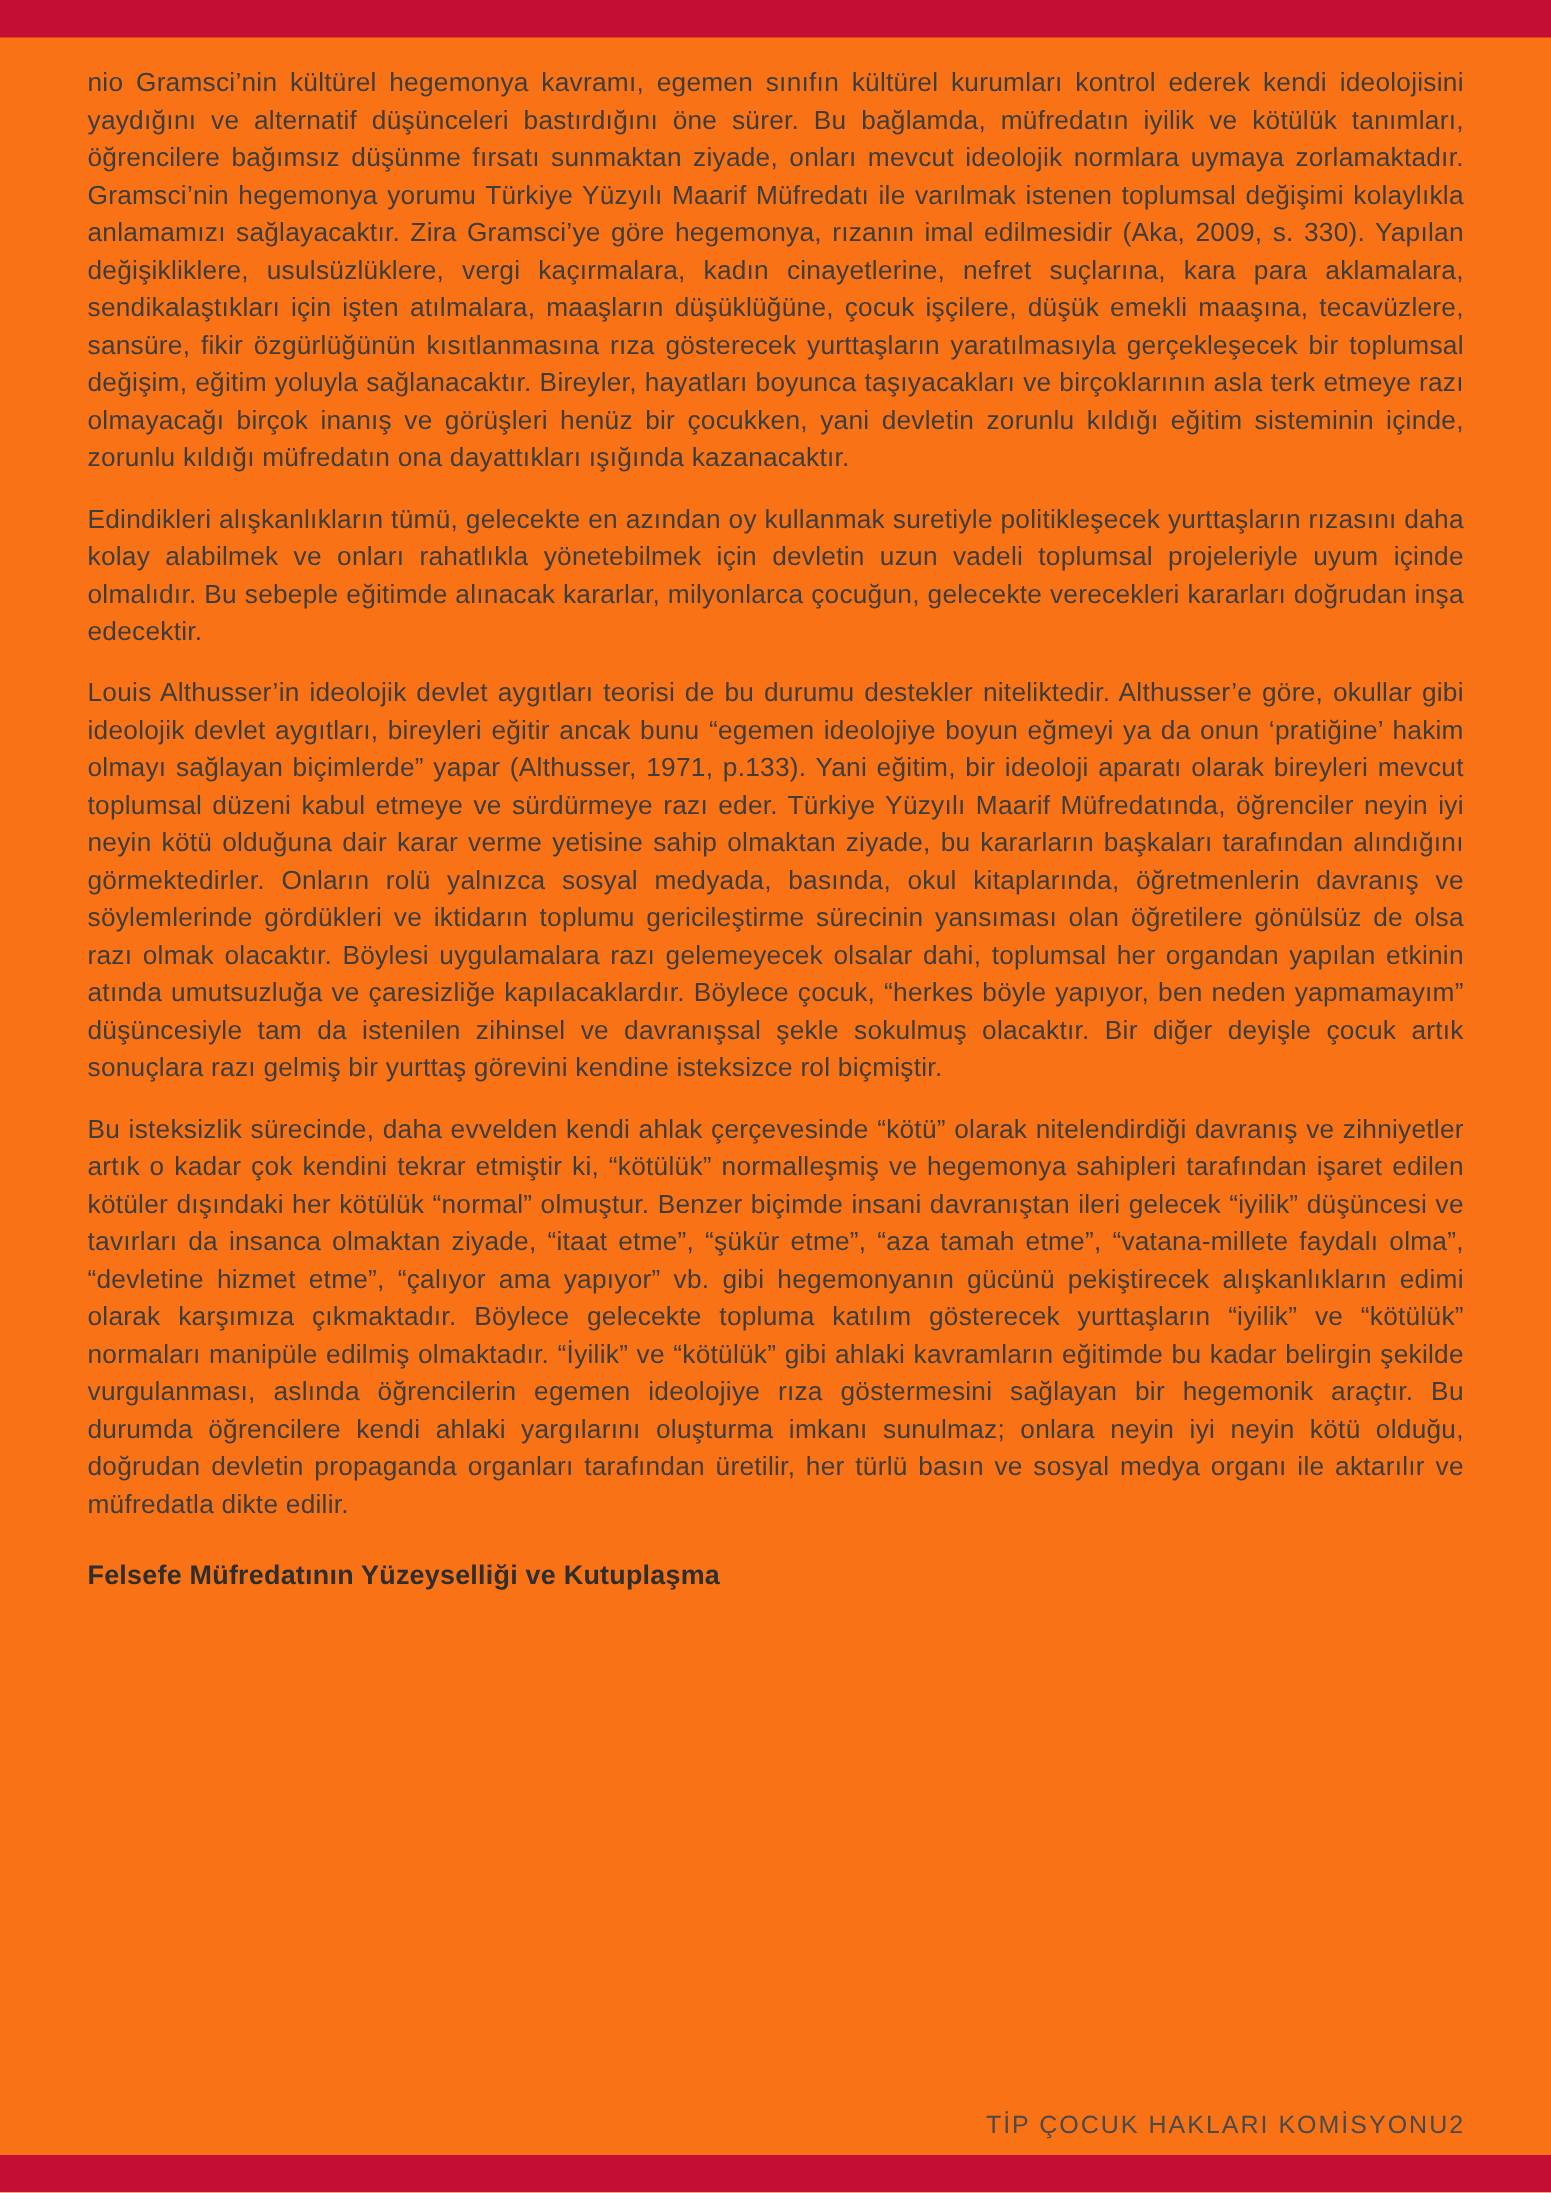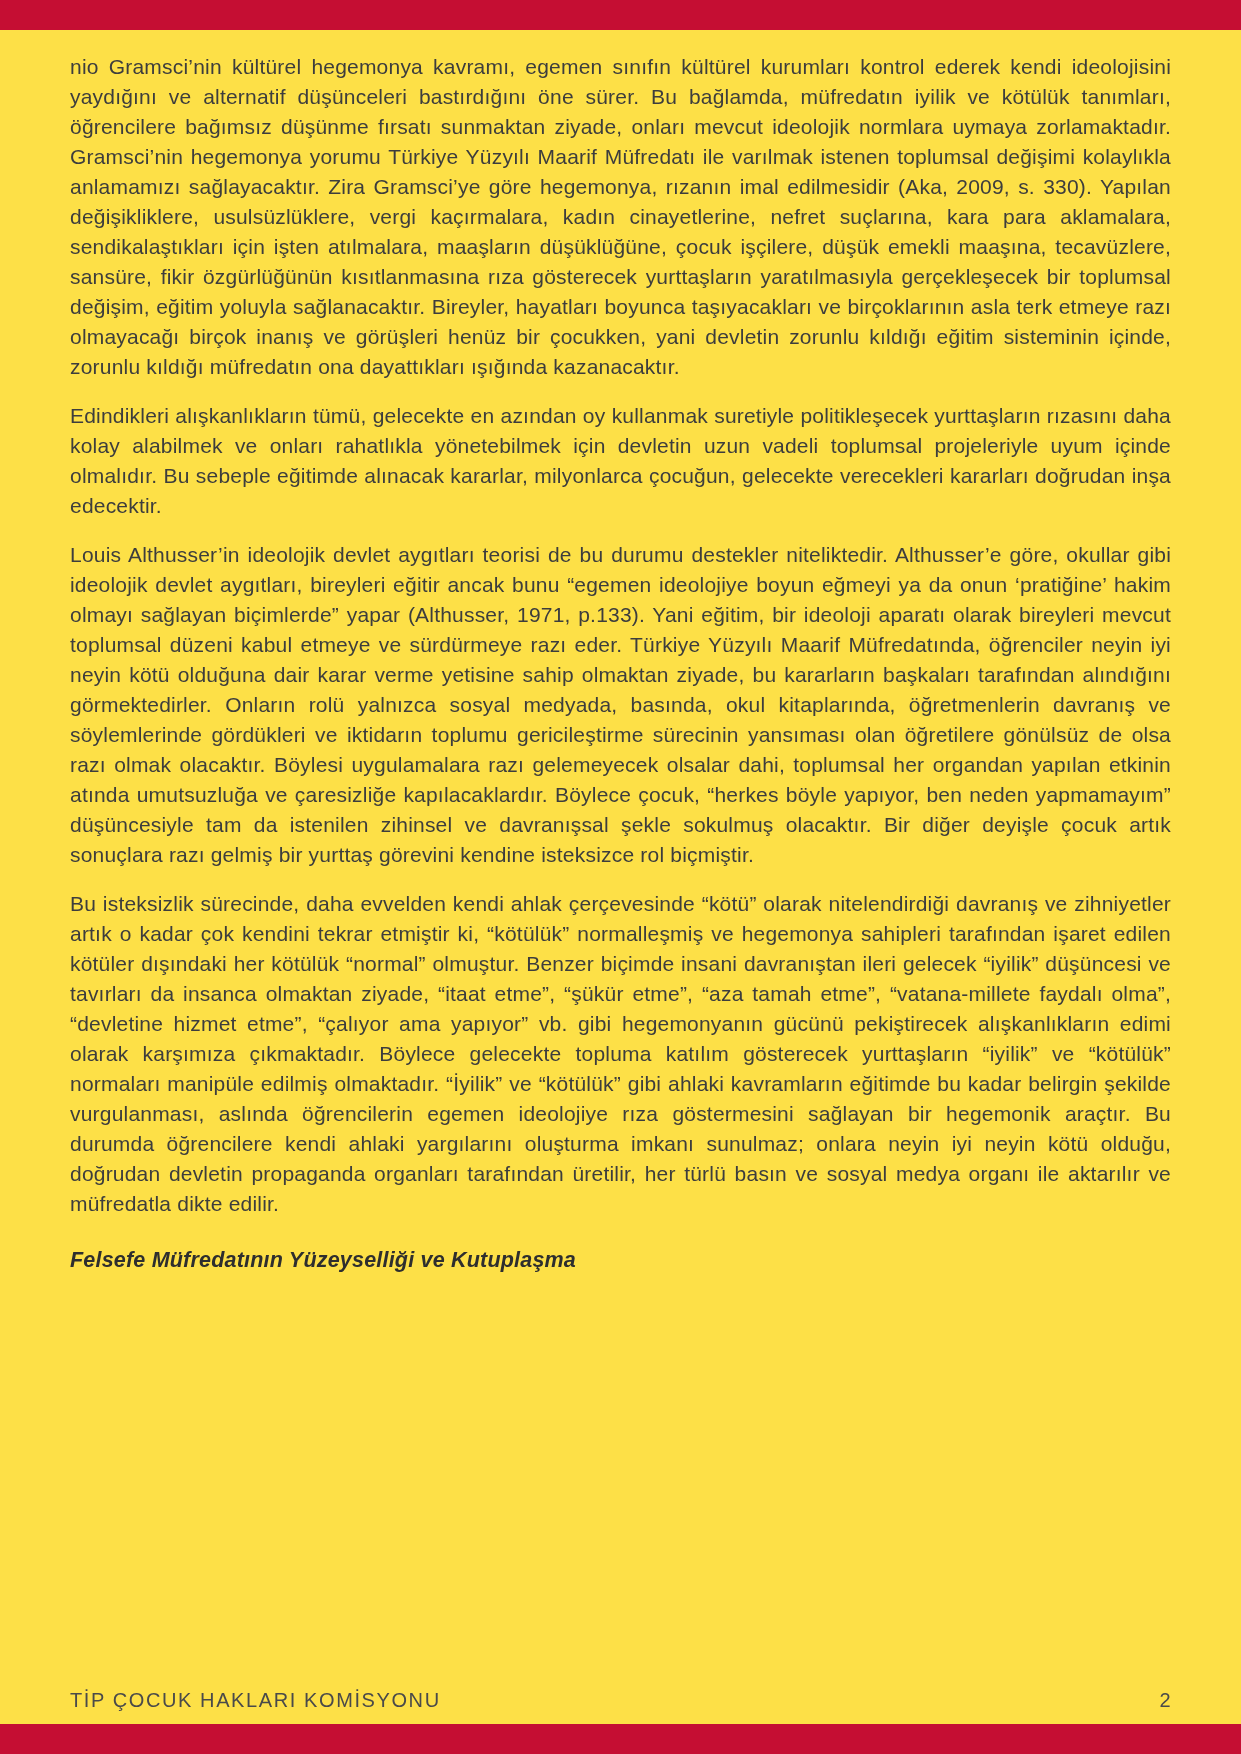--- a/index.html
+++ b/index.html
@@ -4,21 +4,21 @@
 <style>
   * { margin: 0; padding: 0; box-sizing: border-box; }
   html, body { background: #ffffff; }
   body { font-family: "Liberation Sans", "DejaVu Sans", sans-serif; }
 
   .page {
     position: relative;
     width: 1241px;
     height: 1754px;
     margin: 0 auto;
-    background: #fde047;
+    background: #f97316;
     overflow: hidden;
   }
 
   .accent-bar {
     position: absolute;
     left: 0;
     width: 100%;
     height: 30px;
     background: #c50e33;
   }
@@ -40,30 +40,29 @@
   .content p {
     margin-bottom: 19px;
   }
 
   .section-heading {
     font-size: 21.5px;
     font-weight: 700;
     color: #2e2e2e;
     text-align: left;
     margin: 26px 0 20px 0;
-    font-style: italic;
   }
 
   .footer {
     position: absolute;
     left: 70px;
     right: 70px;
     bottom: 42px;
     display: flex;
-    justify-content: space-between;
+    justify-content: flex-end;
     align-items: baseline;
     color: #4a4a4a;
     font-size: 20px;
   }
   .footer .org {
     letter-spacing: 1.6px;
   }
   .footer .page-num {
     letter-spacing: 0.5px;
   }

